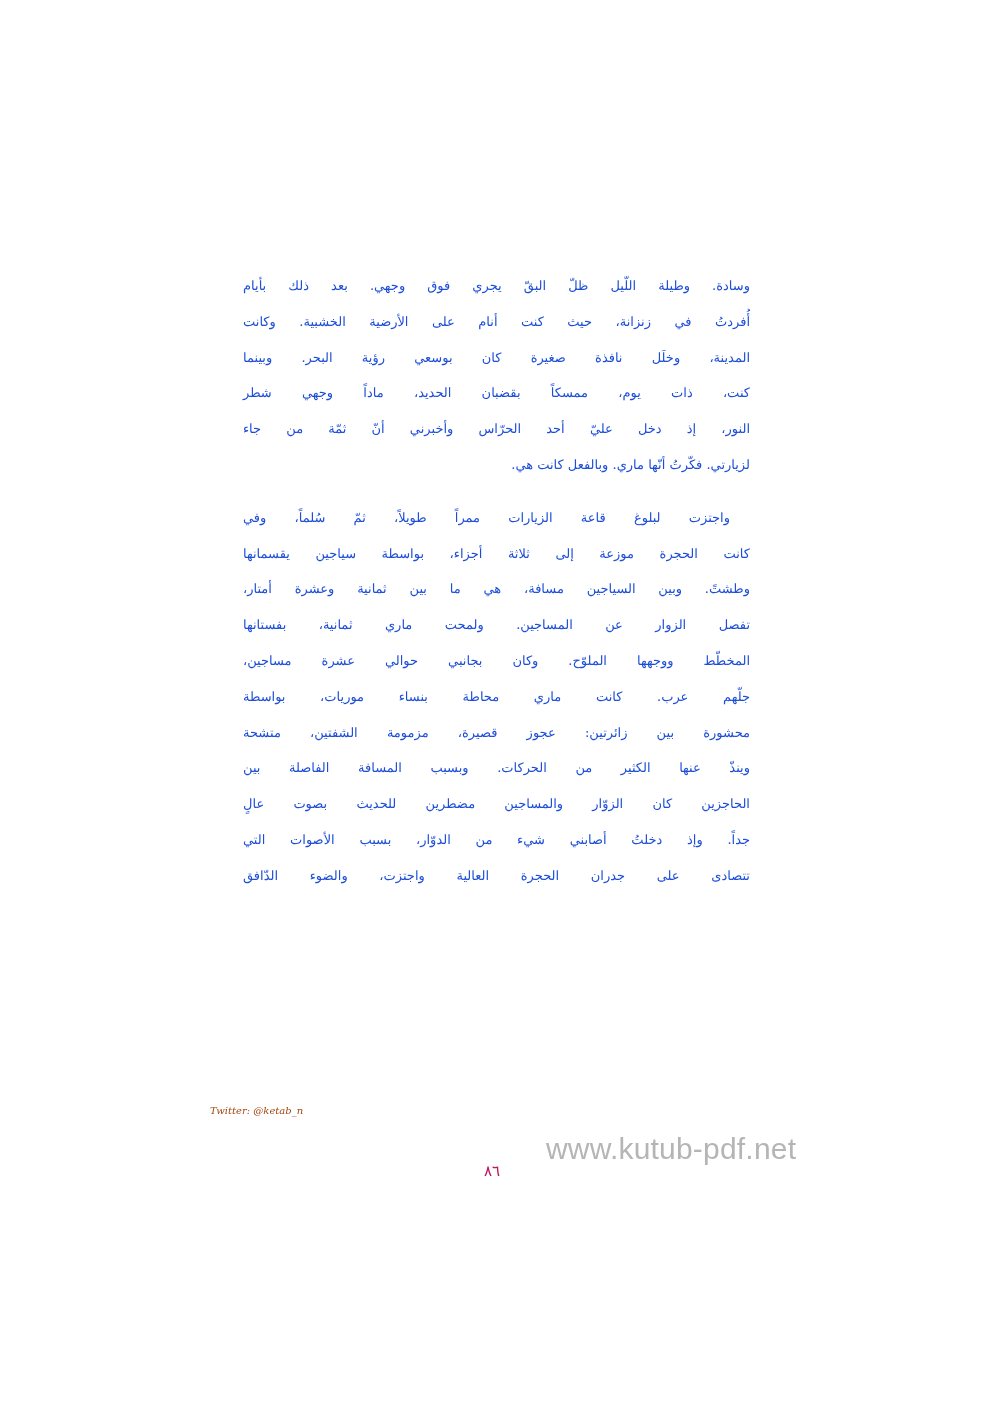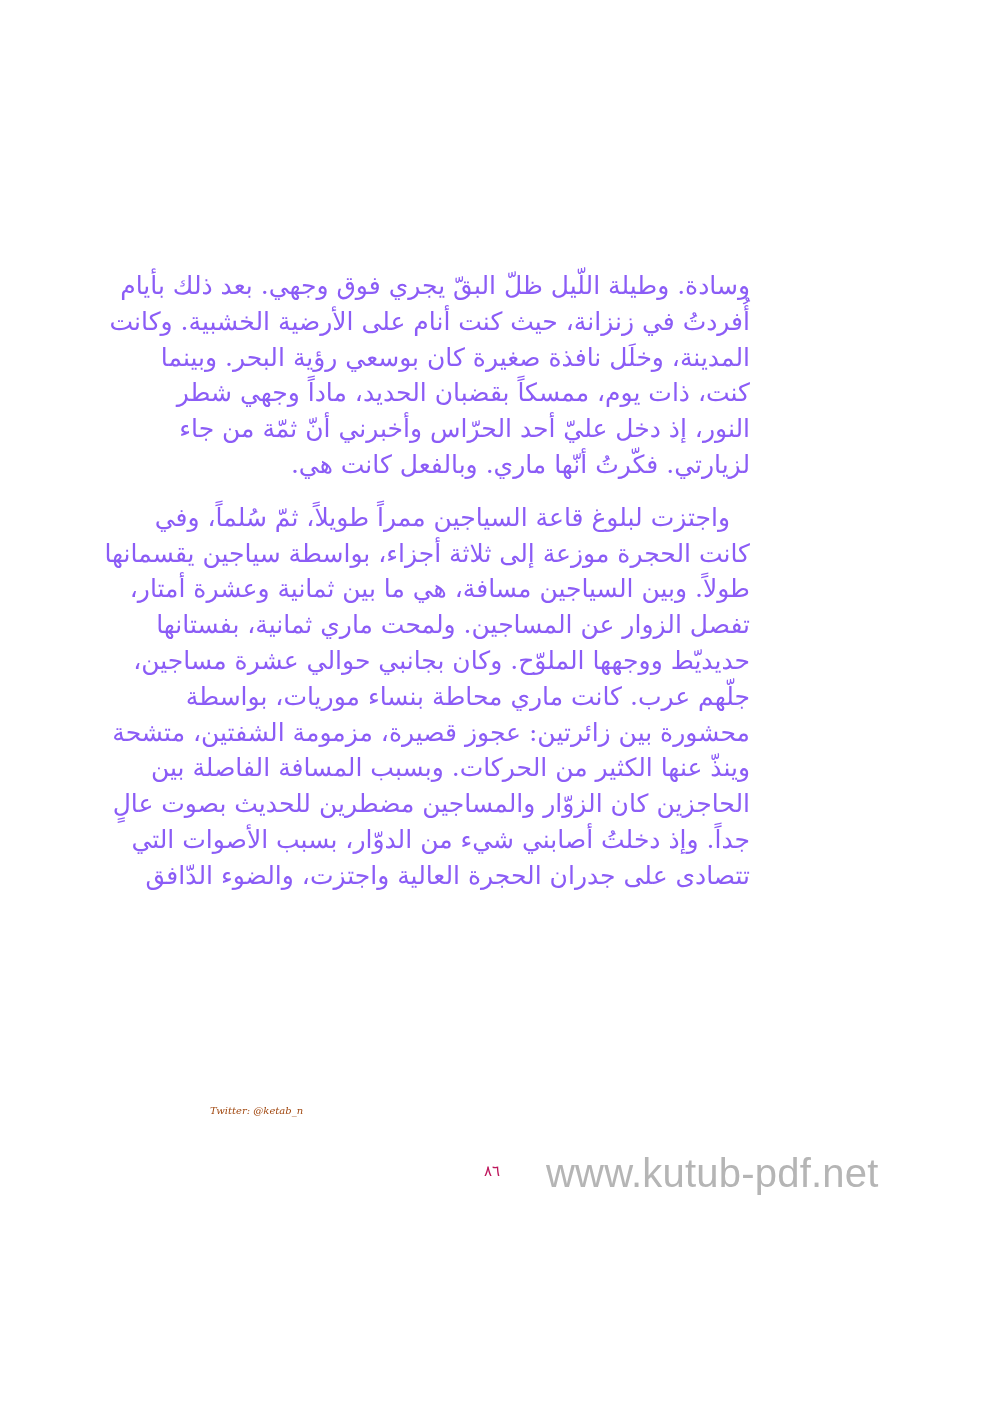--- a/index.html
+++ b/index.html
@@ -23,22 +23,22 @@
     }
     .text-block {
       position: absolute;
       left: 243px;
       top: 268px;
       width: 507px;
       direction: rtl;
       text-align: justify;
       text-align-last: right;
       font-family: "DejaVu Serif", serif;
-      font-size: 25px;
-      color: #8b5cf6;
+      font-size: 13px;
+      color: #1d4ed8;
     }
     .line {
       height: 35.8px;
       line-height: 35.8px;
       white-space: nowrap;
       text-align: justify;
       text-align-last: justify;
       display: block;
     }
     .line.last {
@@ -67,46 +67,45 @@
       font-size: 15px;
       color: #be185d;
       direction: rtl;
       margin-top: 36px;
     }
     .footer-watermark {
       position: absolute;
       left: 546px;
       top: 1132px;
       font-family: "Liberation Sans", sans-serif;
-      font-size: 40px;
+      font-size: 30px;
       color: #b5b5b5;
       letter-spacing: 0.2px;
-      margin-top: 19px;
     }
   </style>
 </head>
 <body>
 
 <div class="page">
   <div class="text-block">
     <div>
       <span class="line">وسادة. وطيلة اللّيل ظلّ البقّ يجري فوق وجهي. بعد ذلك بأيام</span>
       <span class="line">أُفردتُ في زنزانة، حيث كنت أنام على الأرضية الخشبية. وكانت</span>
       <span class="line">المدينة، وخلَل نافذة صغيرة كان بوسعي رؤية البحر. وبينما</span>
       <span class="line">كنت، ذات يوم، ممسكاً بقضبان الحديد، ماداً وجهي شطر</span>
       <span class="line">النور، إذ دخل عليّ أحد الحرّاس وأخبرني أنّ ثمّة من جاء</span>
       <span class="line last">لزيارتي. فكّرتُ أنّها ماري. وبالفعل كانت هي.</span>
     </div>
     <div class="para-gap"></div>
     <div>
-      <span class="line indent">واجتزت لبلوغ قاعة السياجين ممراً طويلاً، ثمّ سُلماً، وفي</span>
+      <span class="line indent">واجتزت لبلوغ قاعة الزيارات ممراً طويلاً، ثمّ سُلماً، وفي</span>
       <span class="line">كانت الحجرة موزعة إلى ثلاثة أجزاء، بواسطة سياجين يقسمانها</span>
-      <span class="line">طولاً. وبين السياجين مسافة، هي ما بين ثمانية وعشرة أمتار،</span>
+      <span class="line">وطشتً. وبين السياجين مسافة، هي ما بين ثمانية وعشرة أمتار،</span>
       <span class="line">تفصل الزوار عن المساجين. ولمحت ماري ثمانية، بفستانها</span>
-      <span class="line">حديديّط ووجهها الملوّح. وكان بجانبي حوالي عشرة مساجين،</span>
+      <span class="line">المخطّط ووجهها الملوّح. وكان بجانبي حوالي عشرة مساجين،</span>
       <span class="line">جلّهم عرب. كانت ماري محاطة بنساء موريات، بواسطة</span>
       <span class="line">محشورة بين زائرتين: عجوز قصيرة، مزمومة الشفتين، متشحة</span>
       <span class="line">وينذّ عنها الكثير من الحركات. وبسبب المسافة الفاصلة بين</span>
       <span class="line">الحاجزين كان الزوّار والمساجين مضطرين للحديث بصوت عالٍ</span>
       <span class="line">جداً. وإذ دخلتُ أصابني شيء من الدوّار، بسبب الأصوات التي</span>
       <span class="line">تتصادى على جدران الحجرة العالية واجتزت، والضوء الدّافق</span>
     </div>
   </div>
 
   <div class="footer-twitter">Twitter: @ketab_n</div>

